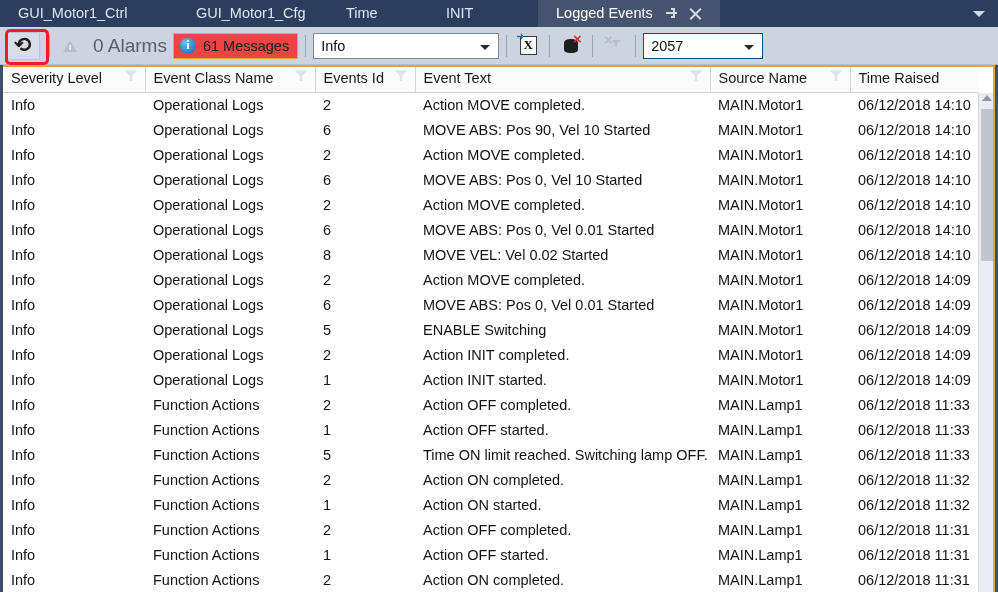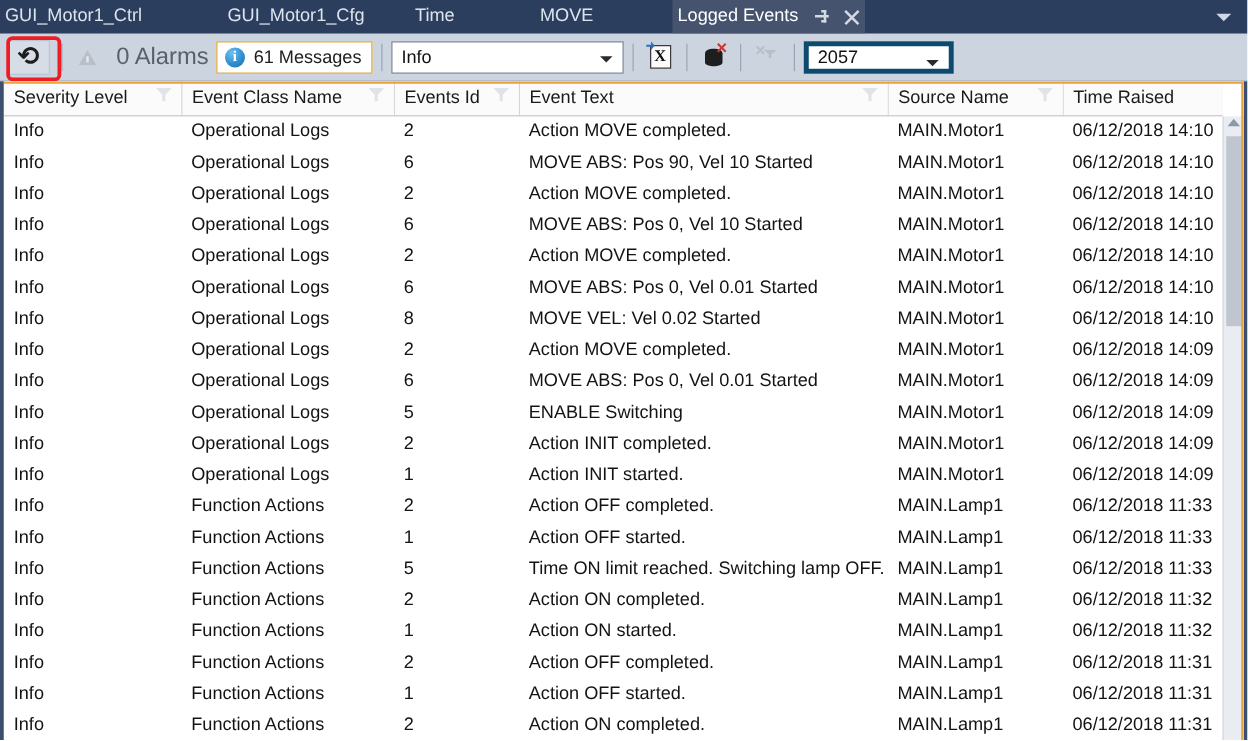--- a/index.html
+++ b/index.html
@@ -28,21 +28,21 @@
     background: #2c3e5d;
     display: flex;
     align-items: stretch;
     overflow: hidden;
   }
   .tab {
     display: flex;
     align-items: center;
     color: #e8edf5;
     font-size: 14.5px;
-    padding: 0 4px;
+    padding: 0 18px;
     white-space: nowrap;
     box-sizing: border-box;
   }
   .tab.inactive { color: #dde4ee; }
   .tab.active {
     background: #46536e;
     color: #ffffff;
   }
   .tab .tab-label { line-height: 27px; }
   .tab-icons {
@@ -185,21 +185,21 @@
     position: absolute;
     left: 6px; top: 6px;
     width: 2px; height: 5px;
     background: #e3e7ec;
   }
 
   .msg-badge {
     display: flex;
     align-items: center;
     gap: 7px;
-    background: #ffffff;
+    background: #ef4444;
     border: 1px solid #e0a93a;
     padding: 3px 8px 3px 6px;
     font-size: 14.5px;
     color: #202020;
     box-sizing: border-box;
     height: 26px;
   }
   .info-icon {
     width: 16px; height: 16px;
     border-radius: 50%;
@@ -319,21 +319,21 @@
     color: #b7bfc9;
     font-size: 14px;
     font-weight: bold;
     line-height: 14px;
   }
 
   .count-select {
     width: 120px;
     height: 26px;
     background: #ffffff;
-    border: 4px solid #0c4a6e;
+    border: 1px solid #0c4a6e;
     box-sizing: border-box;
     display: flex;
     align-items: center;
     position: relative;
     padding-left: 7px;
     font-size: 14.5px;
     color: #111;
   }
 
   
@@ -454,21 +454,21 @@
     <div class="tab inactive" style="width:178px;">
       <span class="tab-label">GUI_Motor1_Ctrl</span>
     </div>
     <div class="tab inactive" style="width:150px;">
       <span class="tab-label">GUI_Motor1_Cfg</span>
     </div>
     <div class="tab inactive" style="width:100px;">
       <span class="tab-label">Time</span>
     </div>
     <div class="tab inactive" style="width:110px;">
-      <span class="tab-label">MOVE</span>
+      <span class="tab-label">INIT</span>
     </div>
     <div class="tab active">
       <span class="tab-label">Logged Events</span>
       <span class="tab-icons">
         <span class="ticon pin-icon"></span>
         <span class="ticon close-icon"></span>
       </span>
     </div>
     <div class="tabbar-overflow">
       <span class="caret-down"></span>

